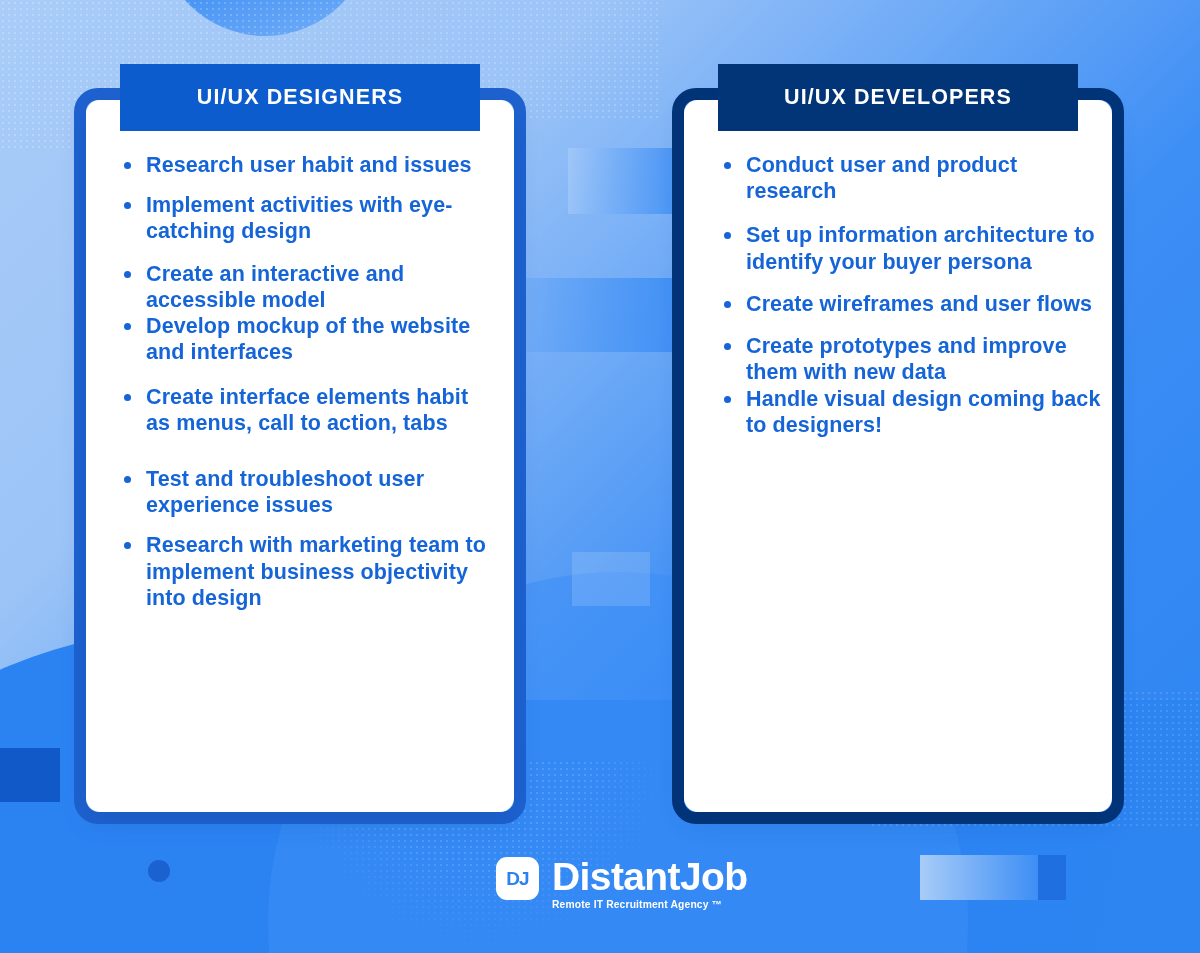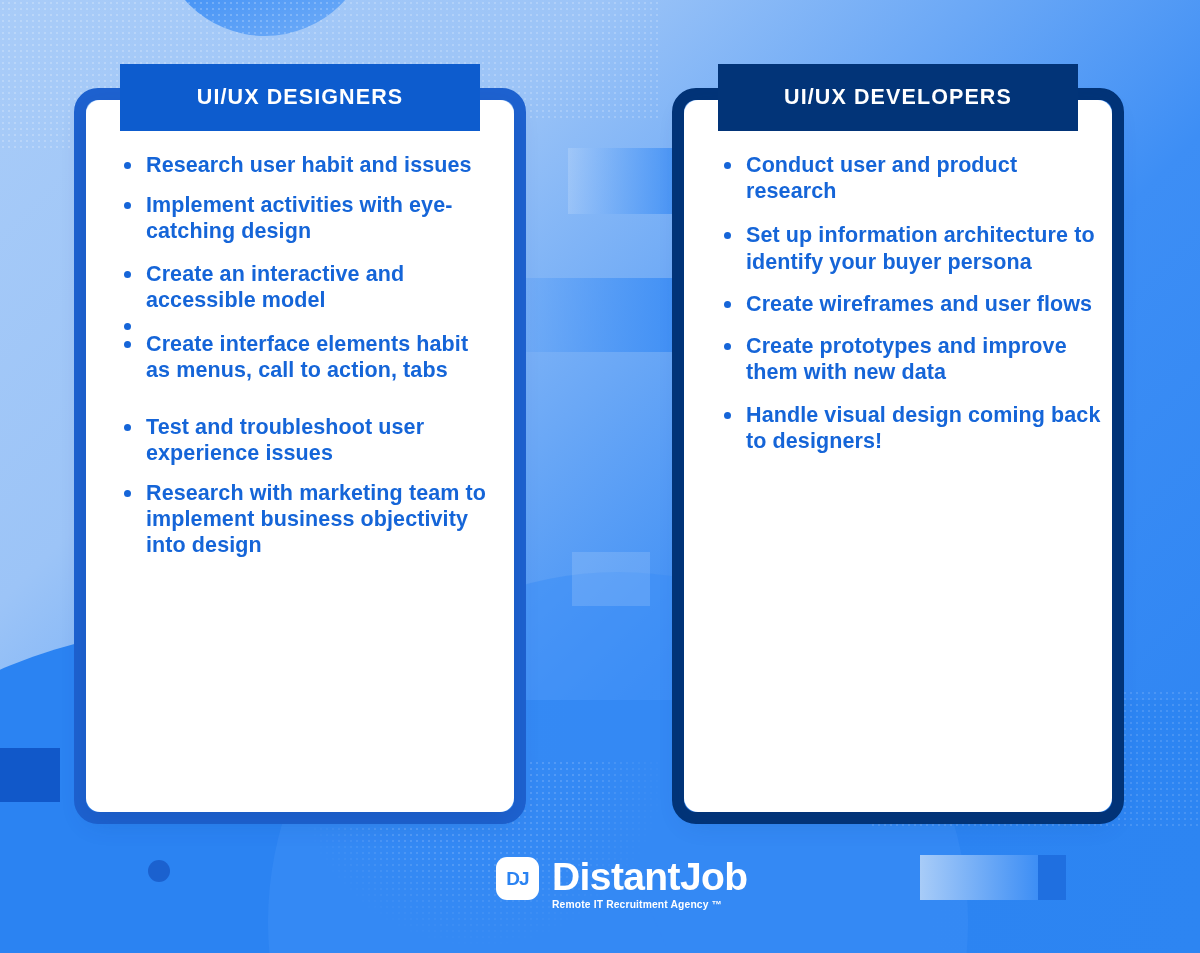--- a/index.html
+++ b/index.html
@@ -159,40 +159,40 @@
   <div class="bar bar-f"></div>
   <div class="dot-small"></div>
 
   <div class="card-wrap" id="card-designers">
     <div class="card-frame"></div>
     <div class="card-body">
       <ul class="bullets" id="bullets-designers" style="color: rgb(21, 101, 216);">
           <li class="bullet-item" style="margin-top: 0px;"><span class="dot" style="background: rgb(21, 101, 216);"></span><span>Research user habit and issues</span></li>
           <li class="bullet-item" style="margin-top: 14px;"><span class="dot" style="background: rgb(21, 101, 216);"></span><span>Implement activities with eye-catching design</span></li>
           <li class="bullet-item" style="margin-top: 16px;"><span class="dot" style="background: rgb(21, 101, 216);"></span><span>Create an interactive and accessible model</span></li>
-          <li class="bullet-item" style="margin-top: 0px;"><span class="dot" style="background: rgb(21, 101, 216);"></span></li>
+          <li class="bullet-item" style="margin-top: 0px;"><span class="dot" style="background: rgb(21, 101, 216);"></span><span>Develop mockup of the website and interfaces</span></li>
           <li class="bullet-item" style="margin-top: 18px;"><span class="dot" style="background: rgb(21, 101, 216);"></span><span>Create interface elements habit as menus, call to action, tabs</span></li>
           <li class="bullet-item" style="margin-top: 30px;"><span class="dot" style="background: rgb(21, 101, 216);"></span><span>Test and troubleshoot user experience issues</span></li>
           <li class="bullet-item" style="margin-top: 14px;"><span class="dot" style="background: rgb(21, 101, 216);"></span><span>Research with marketing team to implement business objectivity into design</span></li>
         </ul>
     </div>
     <div class="card-header">
       <span>UI/UX DESIGNERS</span>
     </div>
   </div>
 
   <div class="card-wrap" id="card-developers">
     <div class="card-frame"></div>
     <div class="card-body">
       <ul class="bullets" id="bullets-developers" style="color: rgb(21, 101, 216);">
           <li class="bullet-item" style="margin-top: 0px;"><span class="dot" style="background: rgb(21, 101, 216);"></span><span>Conduct user and product research</span></li>
           <li class="bullet-item" style="margin-top: 18px;"><span class="dot" style="background: rgb(21, 101, 216);"></span><span>Set up information architecture to identify your buyer persona</span></li>
           <li class="bullet-item" style="margin-top: 16px;"><span class="dot" style="background: rgb(21, 101, 216);"></span><span>Create wireframes and user flows</span></li>
           <li class="bullet-item" style="margin-top: 16px;"><span class="dot" style="background: rgb(21, 101, 216);"></span><span>Create prototypes and improve them with new data</span></li>
-          <li class="bullet-item" style="margin-top: 16px;"><span class="dot" style="background: rgb(21, 101, 216);"></span><span>Handle visual design coming back to designers!</span></li>
+          <li class="bullet-item" style=""><span class="dot" style="background: rgb(21, 101, 216);"></span><span>Handle visual design coming back to designers!</span></li>
         </ul>
     </div>
     <div class="card-header">
       <span>UI/UX DEVELOPERS</span>
     </div>
   </div>
 
   <div class="logo">
     <div class="logo-mark">
       <span>DJ</span>

